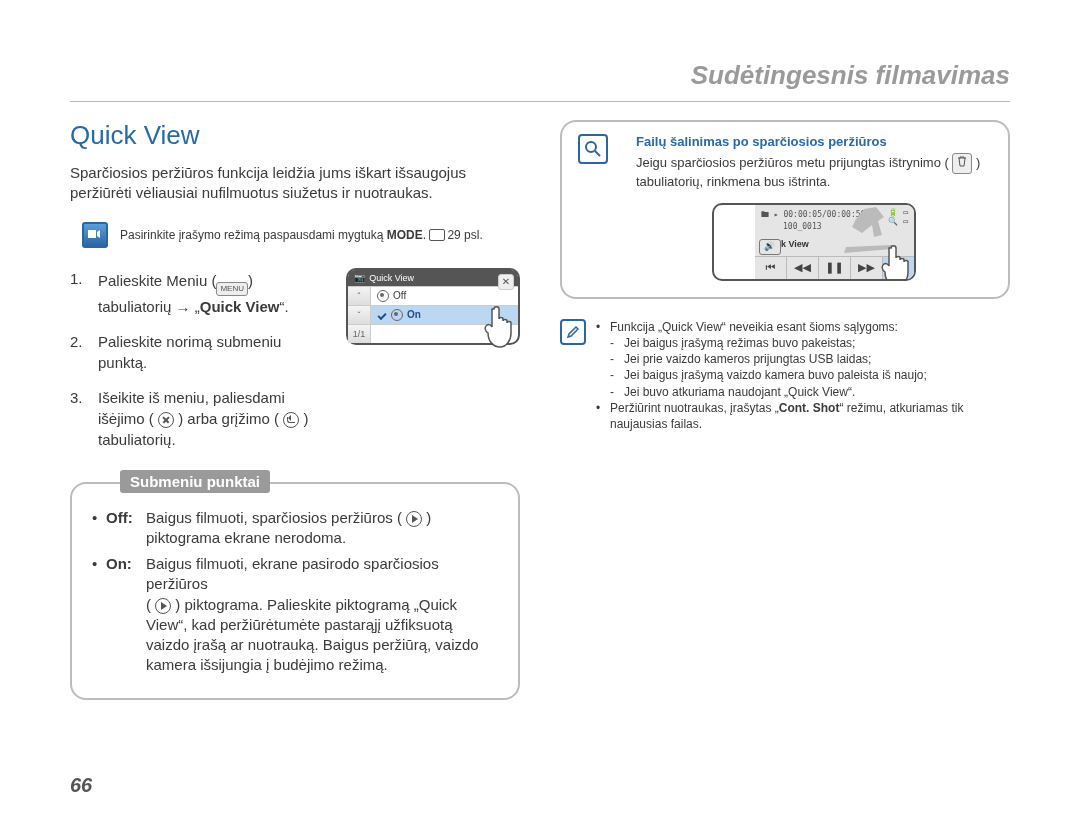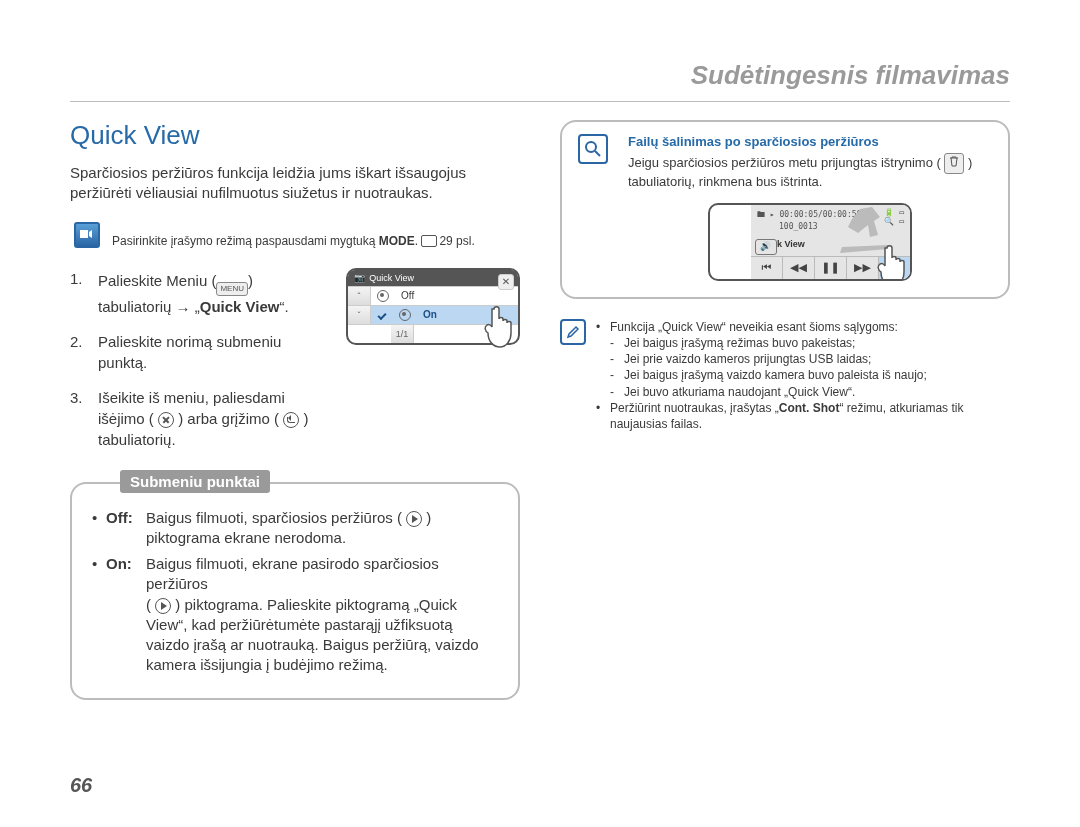--- a/index.html
+++ b/index.html
@@ -3,21 +3,21 @@
 <meta charset="utf-8">
 <style>
   html,body{margin:0;padding:0;background:#fff;font-family:Arial,Helvetica,sans-serif;color:#3a3a3a;}
   .page{width:1080px;height:827px;position:relative;box-sizing:border-box;padding:60px 70px 40px 70px;}
   .header-title{text-align:right;font-size:26px;font-weight:bold;color:#9a9a9a;padding-bottom:10px;font-style:italic;}
   .hr{height:1px;background:#bbb;margin-bottom:18px;}
   .cols{display:flex;gap:40px;}
   .col{flex:1;min-width:0;}
   .section-title{font-size:26px;color:#266aa8;font-weight:normal;margin:0 0 12px 0;}
   .intro{font-size:15px;line-height:1.35;}
-  .mode-row{display:flex;align-items:flex-end;gap:12px;margin:18px 0 20px 4px;}
+  .mode-row{display:flex;align-items:center;gap:12px;margin:18px 0 20px 12px;}
   .mode-icon{width:22px;height:22px;border:2px solid #2a66a4;background:linear-gradient(#5a9fd8,#2a66a4);border-radius:3px;position:relative;flex:0 0 auto;}
   .mode-icon svg{position:absolute;top:2px;left:2px;}
   .mode-text{font-size:12px;}
   .pageref-icon{display:inline-block;width:14px;height:10px;border:1px solid #555;border-radius:2px;vertical-align:middle;position:relative;margin-right:2px;}
   .steps-wrap{display:flex;gap:18px;align-items:flex-start;}
   .steps{font-size:15px;line-height:1.4;}
   .steps .li{display:flex;margin-bottom:14px;}
   .steps .num{width:28px;flex:0 0 auto;}
   .inline-btn{display:inline-block;border:1px solid #888;border-radius:3px;padding:0 3px;font-size:8px;color:#555;line-height:12px;vertical-align:middle;background:#eee;margin-top:14px;}
   .circle-icon{display:inline-block;width:14px;height:14px;border:1px solid #555;border-radius:50%;vertical-align:middle;position:relative;}
@@ -27,41 +27,41 @@
   .circle-icon.back::before{content:"";position:absolute;left:3px;top:4px;width:7px;height:5px;border-left:1.5px solid #555;border-bottom:1.5px solid #555;border-radius:0 0 0 3px;}
   .circle-icon.back::after{content:"";position:absolute;left:1px;top:2px;border:3px solid transparent;border-right-color:#555;}
   .circle-icon.play::before{content:"";position:absolute;left:5px;top:3px;border:4px solid transparent;border-left:6px solid #555;}
   
   .lcd{width:170px;border:2px solid #555;border-radius:10px;background:#fff;position:relative;flex:0 0 auto;}
   .lcd .top{background:#555;color:#fff;font-size:9px;padding:3px 6px;border-radius:7px 7px 0 0;display:flex;align-items:center;gap:4px;}
   .lcd .close{position:absolute;right:4px;top:4px;width:14px;height:14px;border:1px solid #ccc;border-radius:3px;background:#eee;font-size:10px;line-height:13px;text-align:center;color:#555;}
   .lcd .rows{}
   .lcd .row{display:flex;align-items:center;font-size:10px;border-top:1px solid #ccc;}
   .lcd .ctrl{width:22px;height:18px;background:linear-gradient(#f4f4f4,#ddd);border-right:1px solid #ccc;text-align:center;line-height:18px;color:#666;font-size:9px;}
-  .lcd .lbl{flex:1;padding-left:6px;display:flex;align-items:center;gap:12px;}
+  .lcd .lbl{flex:1;padding-left:6px;display:flex;align-items:center;gap:4px;}
   .lcd .row.sel{background:#bcd7f2;}
   .lcd .row.sel .lbl{color:#1a4f86;font-weight:bold;}
-  .lcd .foot{border-top:1px solid #ccc;font-size:9px;color:#888;text-align:left;padding-left:43px;}
+  .lcd .foot{border-top:1px solid #ccc;font-size:9px;color:#888;text-align:left;}
   .lcd .foot .ctrl{border-right:1px solid #ccc;}
   .lcd-hand{position:absolute;right:-4px;bottom:-10px;}
   .dot{width:10px;height:10px;border:1px solid #666;border-radius:50%;display:inline-block;position:relative;}
   .dot::after{content:"";position:absolute;left:2px;top:2px;width:4px;height:4px;background:#666;border-radius:50%;}
   .check{width:10px;height:10px;display:inline-block;position:relative;}
   .check::after{content:"";position:absolute;left:1px;top:3px;width:6px;height:3px;border-left:2px solid #1a4f86;border-bottom:2px solid #1a4f86;transform:rotate(-45deg);}
 
   .subbox{border:2px solid #bcbcbc;border-radius:16px;padding:16px 20px;margin-top:18px;position:relative;}
   .subbox-title{position:absolute;top:-14px;left:18px;background:#9a9a9a;color:#fff;font-weight:bold;font-size:15px;padding:3px 10px;border-radius:3px;margin-left:30px;}
   .subbox ul{margin:8px 0 0 0;padding:0;list-style:none;font-size:15px;line-height:1.35;}
   .subbox li{display:flex;margin-bottom:6px;}
   .subbox .bul{width:14px;flex:0 0 auto;}
   .subbox .tag{width:40px;flex:0 0 auto;}
 
   
   .maginfo{border:2px solid #bcbcbc;border-radius:16px;padding:12px 16px 16px 16px;position:relative;}
-  .mag-head{display:flex;gap:20px;align-items:flex-start;}
+  .mag-head{display:flex;gap:28px;align-items:flex-start;}
   .mag-icon{width:26px;height:26px;border:2px solid #2a66a4;border-radius:4px;display:flex;align-items:center;justify-content:center;flex:0 0 auto;}
   .mag-icon svg{display:block;}
   .mag-title{color:#266aa8;font-size:13px;font-weight:bold;}
   .mag-body{font-size:13px;line-height:1.3;margin-top:4px;}
   .trash-btn{display:inline-block;border:1px solid #888;border-radius:3px;padding:1px 4px;vertical-align:middle;background:#eee;}
 
   
   .lcd2{width:200px;border:2px solid #555;border-radius:10px;background:#fff;margin:12px auto 0 auto;position:relative;overflow:hidden;}
   .lcd2 .screen{height:74px;background:#e5e5e5;position:relative;margin-left:41px;}
   .lcd2 .topbar{display:flex;justify-content:space-between;padding:3px 6px;font-size:8px;color:#555;font-family:monospace;}

